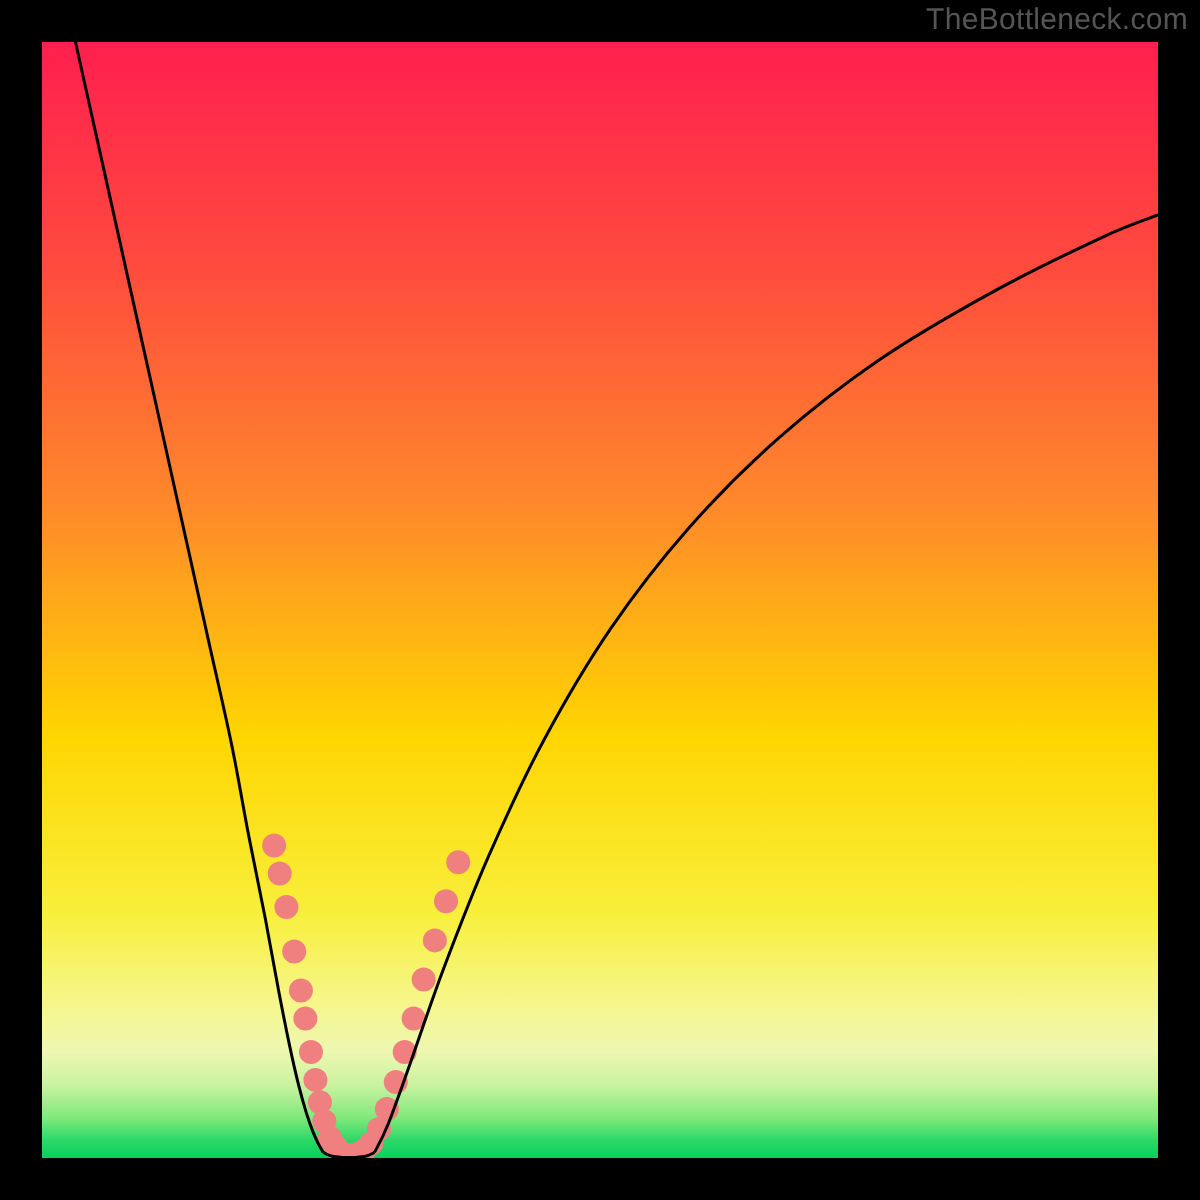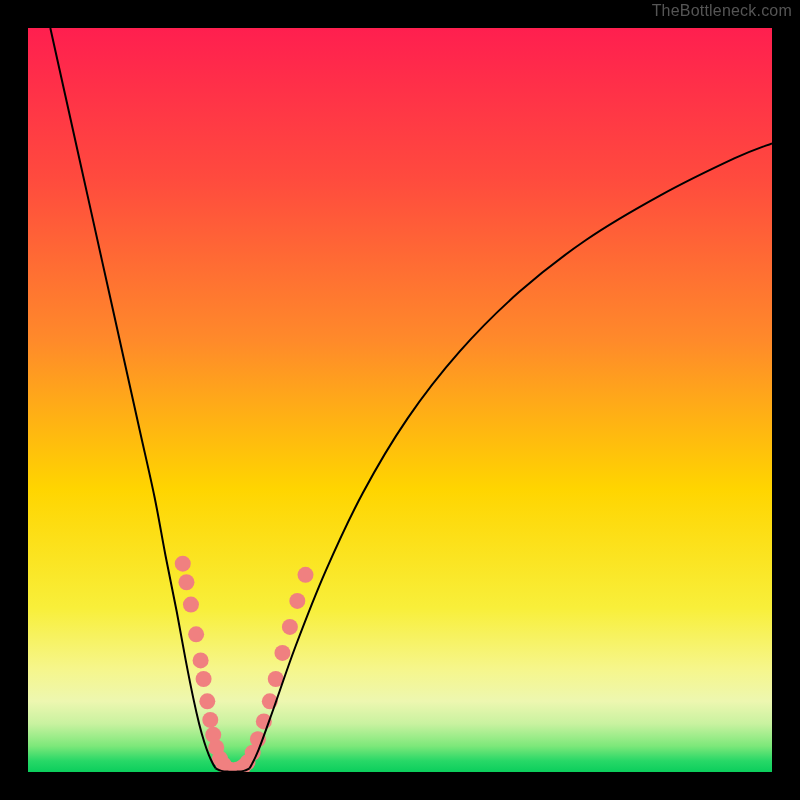--- a/index.html
+++ b/index.html
@@ -32,21 +32,21 @@
     left: 0;
     top: 0;
     width: 100%;
     height: 100%;
   }
   .watermark {
     position: absolute;
     top: 2px;
     right: 8px;
     color: #555;
-    font-size: 16px;
+    font-size: 20px;
     font-weight: 500;
     letter-spacing: 0.2px;
     user-select: none;
   }
   svg.curves {
     position: absolute;
     left: 0;
     top: 0;
     width: 100%;
     height: 100%;

